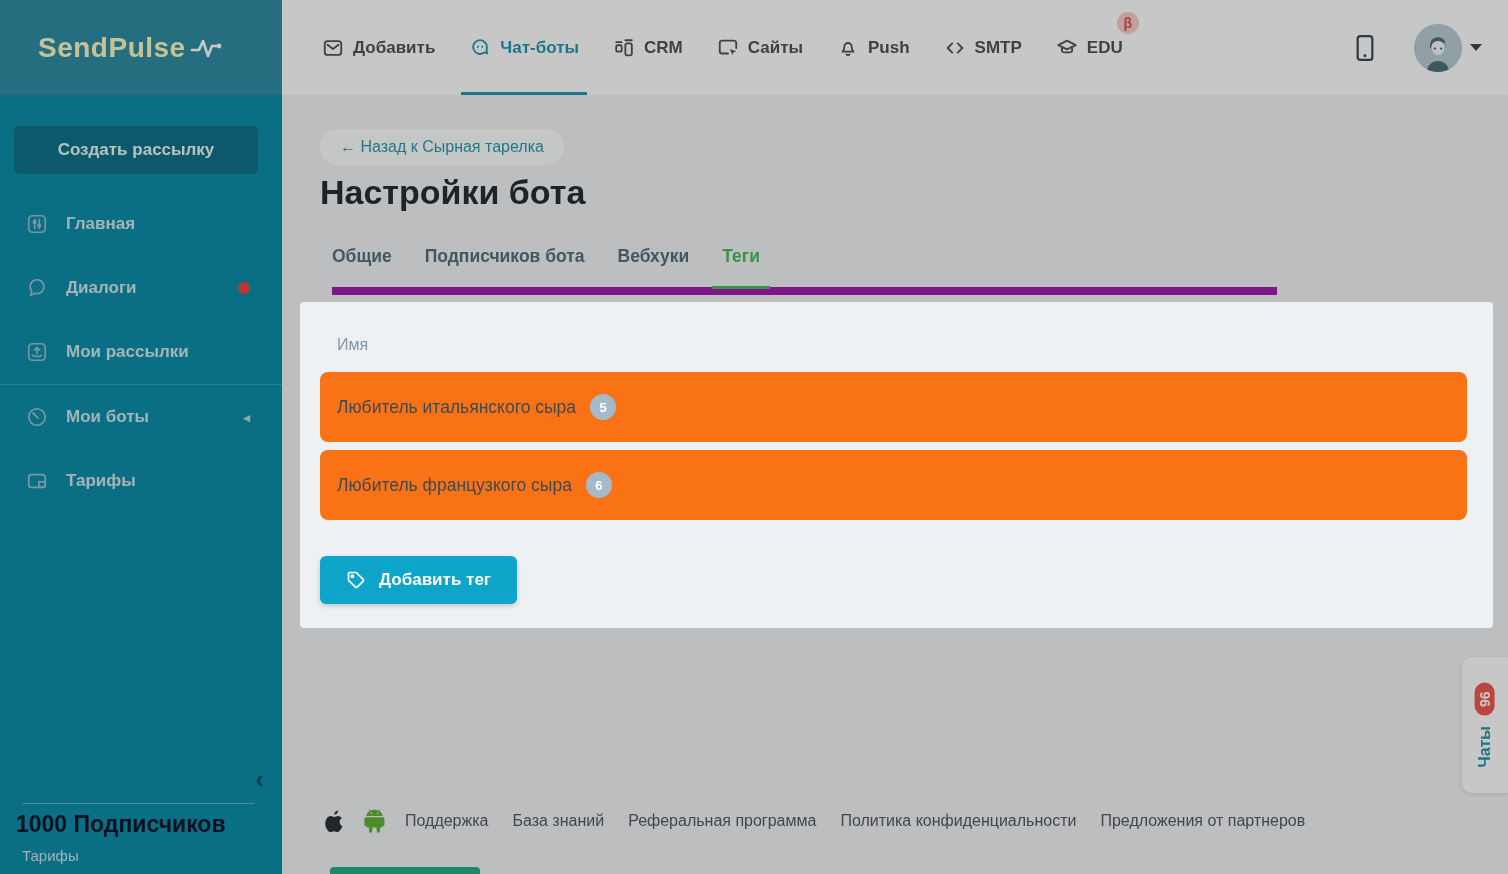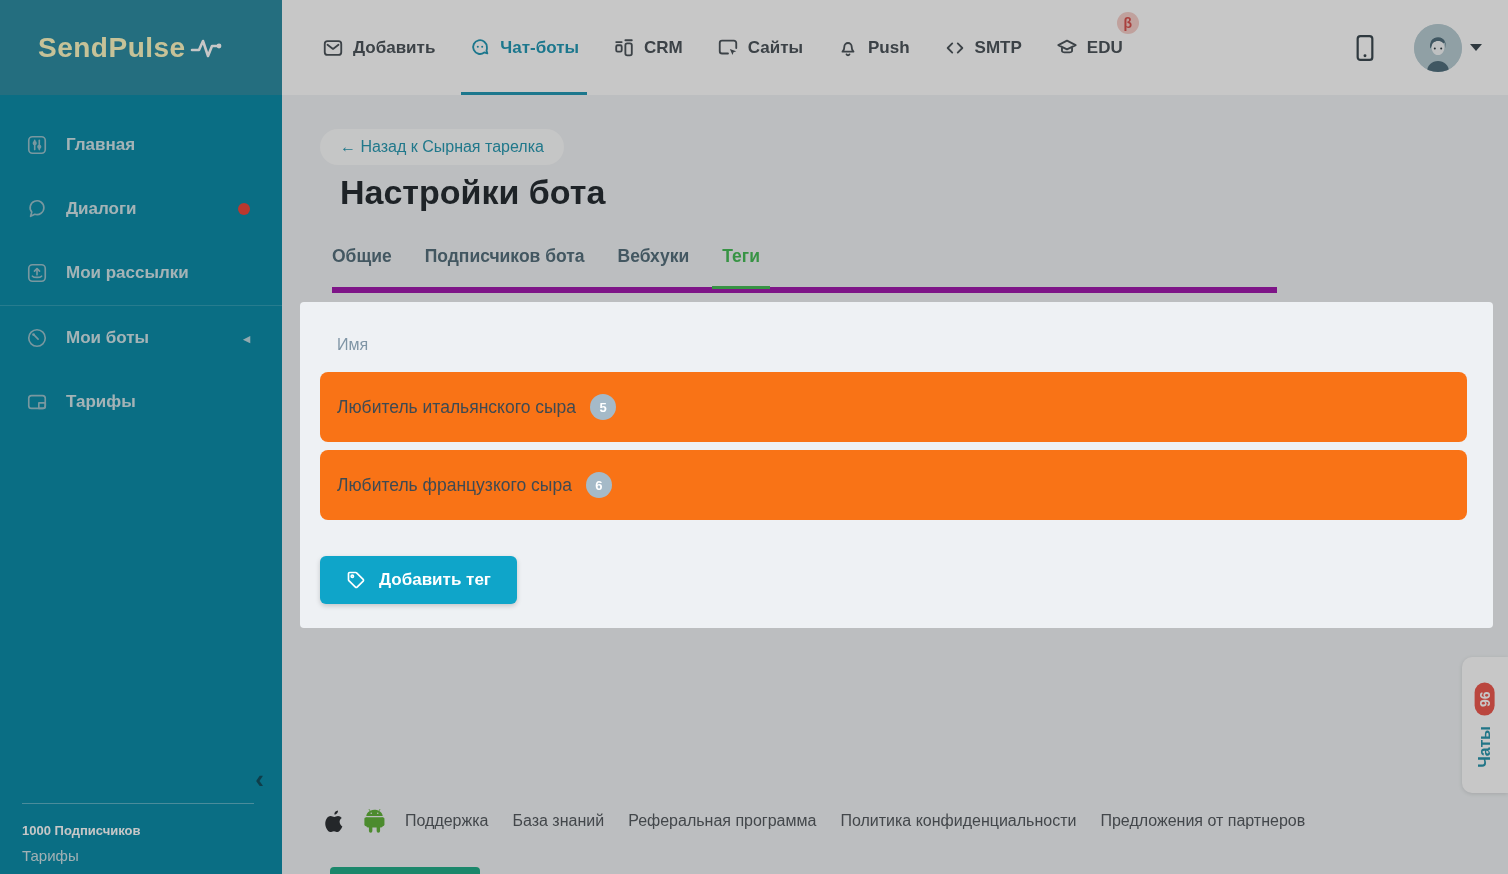--- a/index.html
+++ b/index.html
@@ -13,42 +13,42 @@
   .create-btn { display:flex; align-items:center; justify-content:center; margin:31px 24px 0 14px; height:48px;
     background:#0f7389; border:none; border-radius:6px; color:#eef7f9; font-size:17px; font-weight:700; cursor:pointer; width:244px; }
   .menu { margin-top:18px; }
   .menu-item { height:64px; display:flex; align-items:center; padding:0 32px 0 26px; color:#d3e6ea; font-size:17px; font-weight:600; cursor:pointer; position:relative; }
   .menu-item .mi-icon { width:22px; height:22px; margin-right:18px; color:#9cc3cd; flex:0 0 auto; }
   .menu-dot { width:12px; height:12px; border-radius:50%; background:#f0483c; margin-left:auto; }
   .menu-chevron { margin-left:auto; color:#bcd9e0; font-size:13px; }
   .group-divider { height:1px; background:rgba(255,255,255,0.16); }
   .collapse-btn { position:absolute; right:18px; bottom:82px; color:#14505f; font-size:26px; font-weight:700; background:none; border:none; cursor:pointer; line-height:1; }
   .sidebar-hr { position:absolute; left:22px; right:28px; bottom:70px; height:1px; background:rgba(255,255,255,0.35); }
-  .subscribers { position:absolute; left:22px; bottom:36px; color:#ffffff; font-size:13px; font-weight:700; }
+  .subscribers { position:absolute; left:16px; bottom:36px; color:#0f172a; font-size:23px; font-weight:700; }
   .tariffs-link { position:absolute; left:22px; bottom:10px; color:#cfe2e7; font-size:15px; cursor:pointer; }
 
   
   .topnav { position:absolute; left:282px; top:0; width:1226px; height:95px; background:#ffffff; display:flex; align-items:center; padding:0 26px 0 40px; z-index:2; }
   .nav-item { display:flex; align-items:center; gap:9px; margin-right:34px; height:95px; color:#4d555b; font-size:17px; font-weight:600; cursor:pointer; position:relative; }
   .nav-item .nv-icon { width:22px; height:22px; color:#4d555b; }
   .nav-item.active { color:#2499b5; }
   .nav-item.active .nv-icon { color:#2499b5; }
   .nav-item.active::after { content:''; position:absolute; left:-8px; right:-8px; bottom:0; height:3px; background:#2499b5; }
   .beta-badge { position:absolute; top:12px; right:-16px; width:22px; height:22px; border-radius:50%; background:#f6cfc9; color:#d9534f; font-size:14px; display:flex; align-items:center; justify-content:center; }
   .nav-right { margin-left:auto; display:flex; align-items:center; }
   .phone-btn { color:#3d4а51; color:#3d4a51; background:none; border:none; cursor:pointer; margin-right:38px; }
   .avatar-wrap { display:flex; align-items:center; gap:8px; cursor:pointer; }
   .avatar { width:48px; height:48px; border-radius:50%; background:#b9cdd4; overflow:hidden; }
   .caret-down { width:0; height:0; border-left:6px solid transparent; border-right:6px solid transparent; border-top:7px solid #3d4a51; }
 
   
   .back-pill { position:absolute; left:320px; top:129px; height:36px; display:inline-flex; align-items:center; padding:0 20px;
     border-radius:18px; background:rgba(255,255,255,0.85); color:#2a9ab2; font-size:16px; cursor:pointer; z-index:2; border:none; }
-  .page-title { position:absolute; left:320px; top:173px; font-size:34px; font-weight:700; color:#272e33; z-index:2;margin-left:20px; }
-  .tabs { position:absolute; left:332px; top:246px; width:945px; display:flex; gap:33px; padding-bottom:20px; border-bottom:6px solid #a21caf; z-index:2; }
+  .page-title { position:absolute; left:320px; top:173px; font-size:34px; font-weight:700; color:#272e33; z-index:2; }
+  .tabs { position:absolute; left:332px; top:246px; width:945px; display:flex; gap:33px; padding-bottom:20px; border-bottom:8px solid #a21caf; z-index:2; }
   .tab { font-size:17.5px; font-weight:700; color:#56707d; cursor:pointer; position:relative; }
   .tab.active { color:#47bd58; }
   .tab.active::after { content:''; position:absolute; left:-10px; right:-10px; bottom:-22px; height:3px; background:#47bd58; }
 
   
   .panel { position:absolute; left:300px; top:302px; width:1193px; height:326px; background:#eef1f4; border-radius:4px; z-index:4; padding:26px 26px 0 20px; }
   .col-header { margin:8px 0 18px 17px; font-size:16px; color:#7f95a5; }
   .tag-row { height:70px; background:#f97316; border-radius:8px; margin-bottom:8px; display:flex; align-items:center; padding:0 30px 0 17px; }
   .tag-name { font-size:17.5px; color:#3f4a52; }
   .tag-count { margin-left:14px; width:26px; height:26px; border-radius:50%; background:#a5bac8; color:#ffffff; font-size:13px; font-weight:700; display:flex; align-items:center; justify-content:center; }
@@ -86,20 +86,21 @@
       <span>SendPulse</span>
       <span>
         <svg width="34" height="24" viewBox="0 0 34 24" fill="none" stroke="#ffffff" stroke-width="2.6" stroke-linecap="round" stroke-linejoin="round">
           <polyline points="2,14 9,14 13,5 18,20 22,10 27,10"></polyline>
             <circle cx="29" cy="10" r="2.4" fill="#ffffff" stroke="none"></circle>
         </svg>
       </span>
     </div>
   </div>
 
+  <button class="create-btn">Создать рассылку</button>
 
   <nav class="menu">
     <div class="menu-item">
       <span class="mi-icon">
         <svg viewBox="0 0 24 24" fill="none" stroke="currentColor" stroke-width="1.8" stroke-linecap="round">
           <rect x="3" y="3" width="18" height="18" rx="4"></rect>
             <line x1="9.5" y1="7" x2="9.5" y2="17"></line>
             <line x1="14.5" y1="7" x2="14.5" y2="17"></line>
           <circle cx="9.5" cy="10" r="1.4" fill="currentColor"></circle>
             <circle cx="14.5" cy="14" r="1.4" fill="currentColor"></circle>

